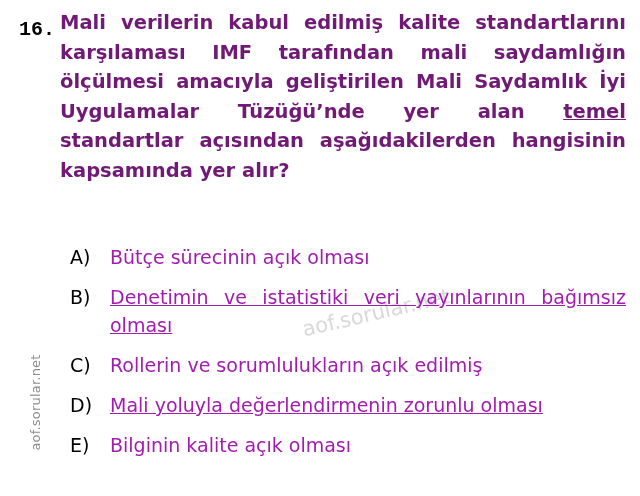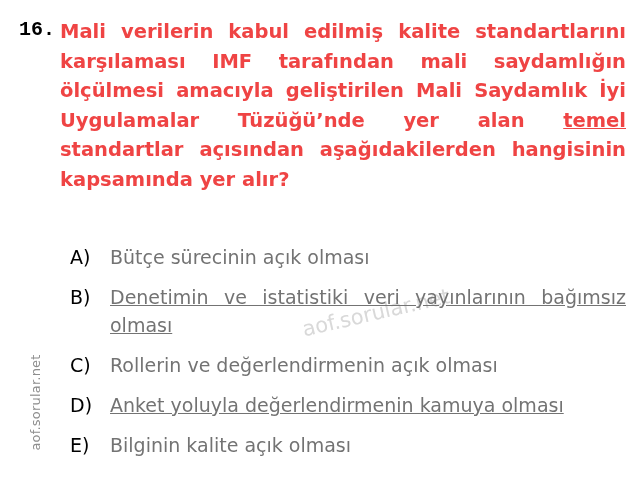--- a/index.html
+++ b/index.html
@@ -60,28 +60,28 @@
     top: 18px;
     font-size: 20px;
     font-weight: bold;
     color: #000;
     font-family: Liberation Mono, monospace;
   }
 
   .stem {
     position: absolute;
     left: 60px;
-    top: 17px;
+    top: 8px;
     width: 566px;
     font-size: 19.5px;
     line-height: 29.5px;
     text-align: justify;
     text-justify: inter-word;
     font-weight: bold;
-    color: #ef4444;
+    color: #701a75;
   }
   .stem .u {
     text-decoration: underline;
   }
   
   .stem > span {
     display: inline;
   }
 
   .options {
@@ -99,21 +99,21 @@
   }
   .option .lbl {
     width: 40px;
     flex: 0 0 40px;
     color: #000;
   }
   .option .txt {
     flex: 1 1 auto;
     text-align: justify;
     text-justify: inter-word;
-    color: #737373;
+    color: #a21caf;
   }
   .option.multiline .txt {
     text-align: justify;
     text-decoration: underline;
   }
 </style>
 </head>
 <body>
 
 <div class="page">
@@ -135,26 +135,26 @@
       <span class="txt">Bütçe sürecinin açık olması</span>
     </div>
 
     <div class="option multiline">
       <span class="lbl">B)</span>
       <span class="txt">Denetimin ve istatistiki veri yayınlarının bağımsız olması</span>
     </div>
 
     <div class="option">
       <span class="lbl">C)</span>
-      <span class="txt">Rollerin ve değerlendirmenin açık olması</span>
+      <span class="txt">Rollerin ve sorumlulukların açık edilmiş</span>
     </div>
 
     <div class="option multiline">
       <span class="lbl">D)</span>
-      <span class="txt">Anket yoluyla değerlendirmenin kamuya olması</span>
+      <span class="txt">Mali yoluyla değerlendirmenin zorunlu olması</span>
     </div>
 
     <div class="option">
       <span class="lbl">E)</span>
       <span class="txt">Bilginin kalite açık olması</span>
     </div>
 
   </div>
 </div>
 

